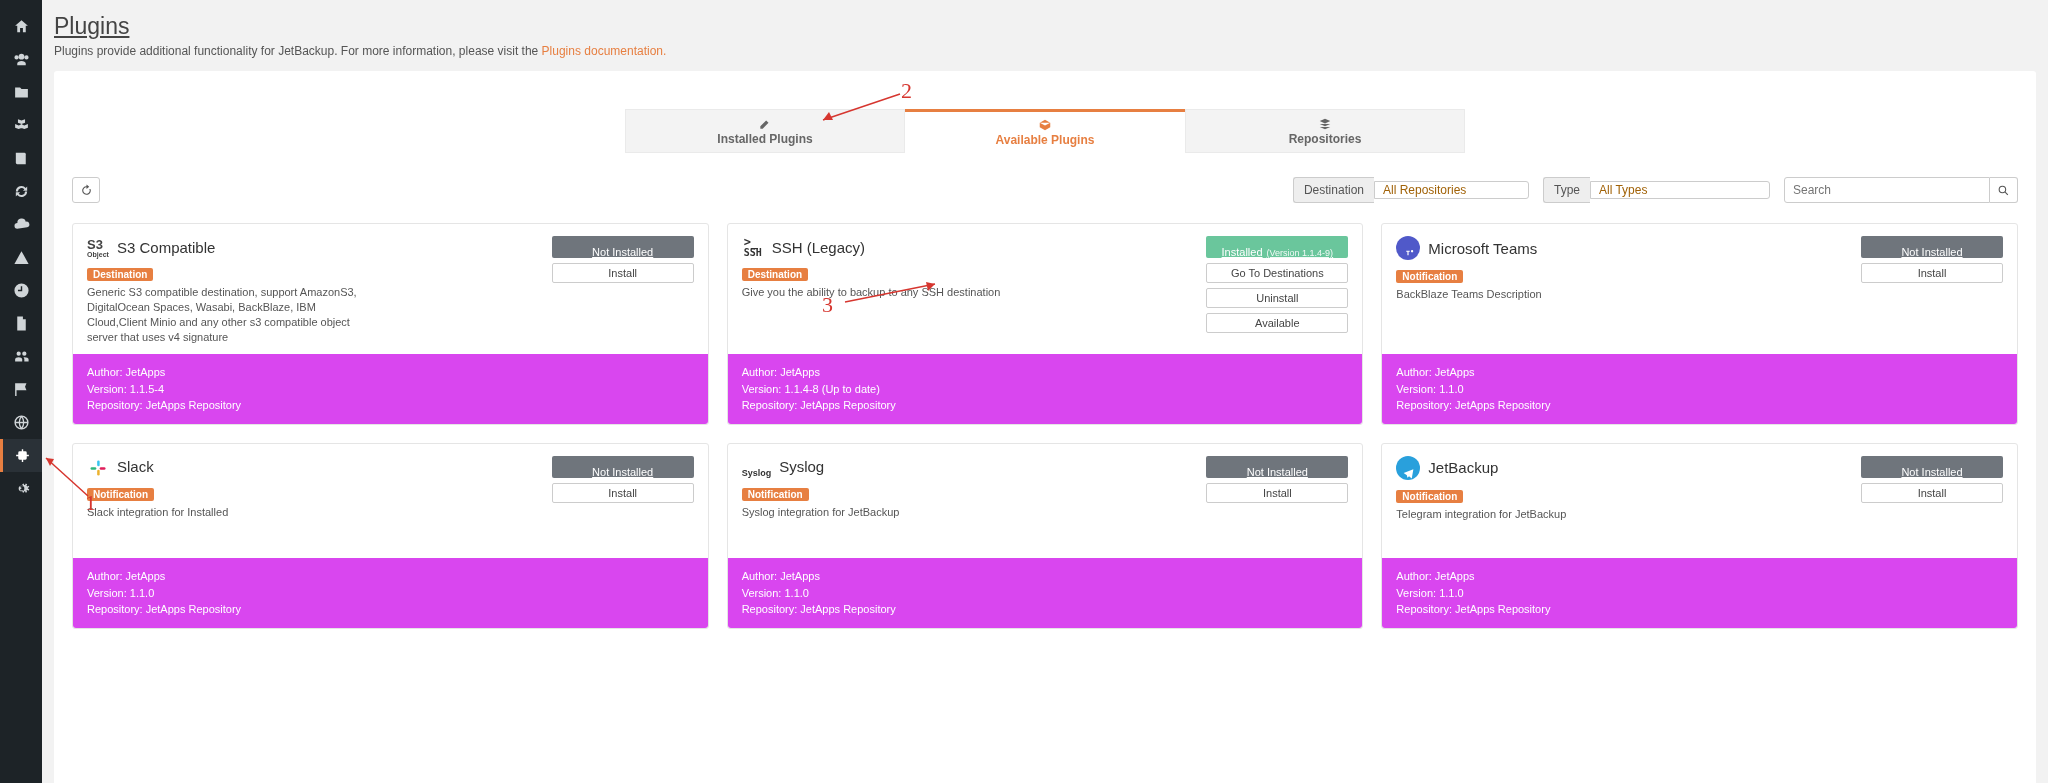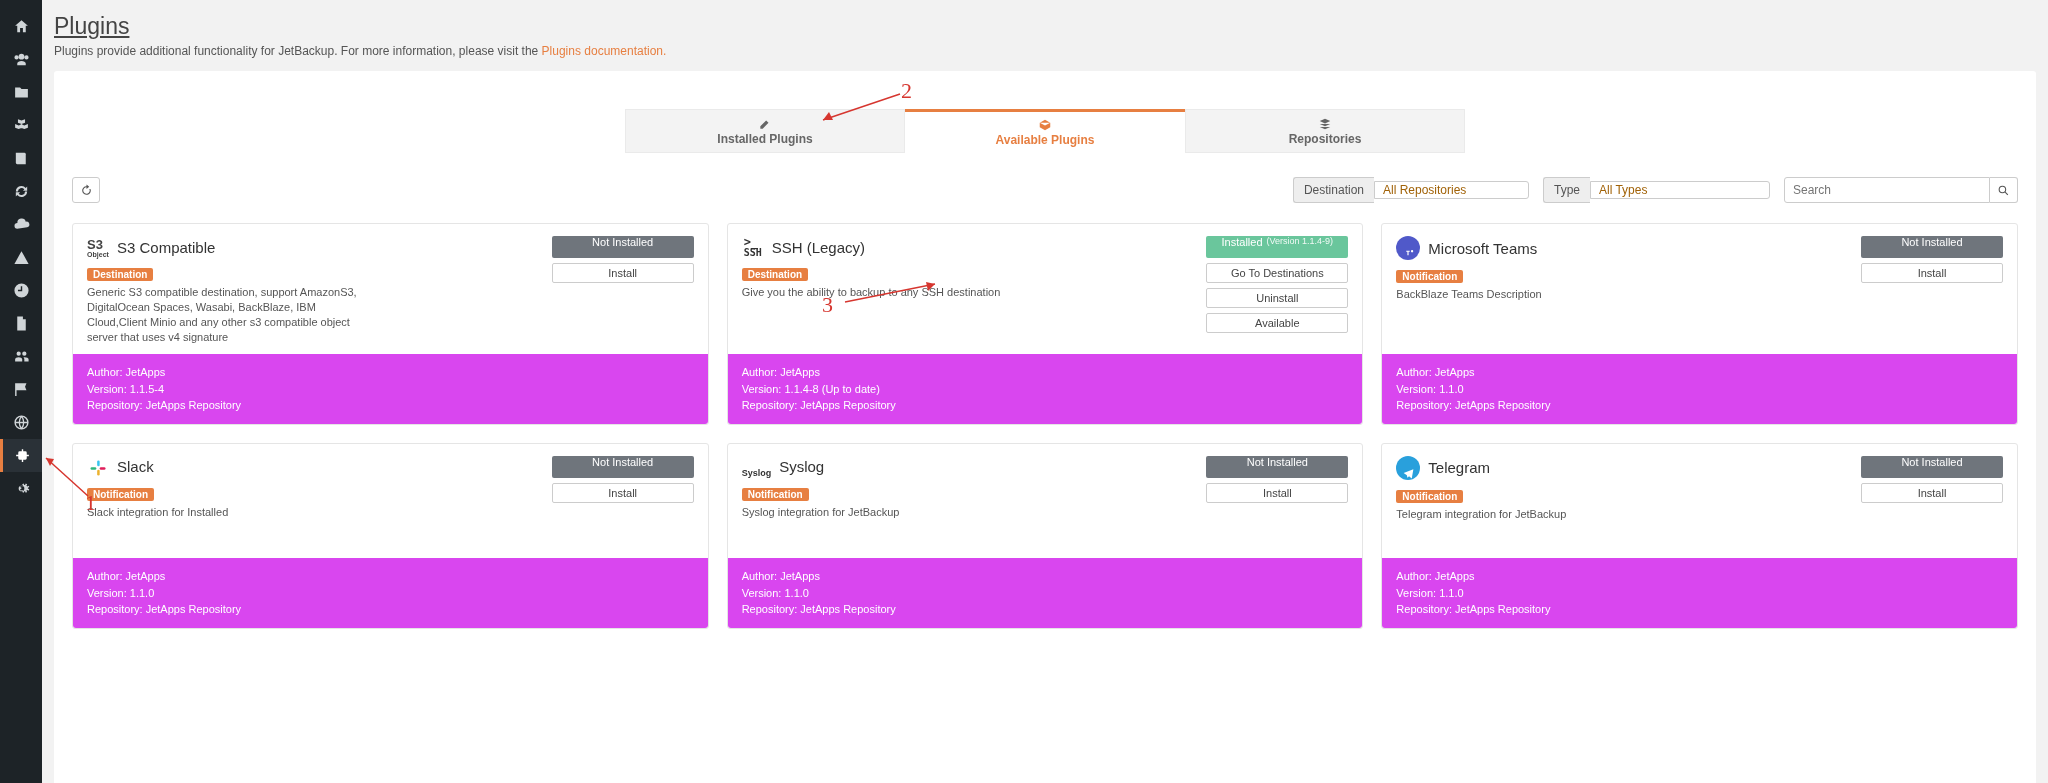--- a/index.html
+++ b/index.html
@@ -180,22 +180,23 @@
     display:flex;
     flex-direction:column;
     gap:5px;
     align-items:stretch;
   }
   .status-badge {
     height:22px;
     border-radius:2px;
     color:#fff;
     font-size:11px;
-    display:flex;align-items:flex-start;justify-content:center;
+    display:flex;align-items:flex-end;justify-content:center;
     background:#6f757c;
+    text-decoration:underline;
   }
   .status-badge.installed { background:#6ac69c; }
   .status-badge small { opacity:.9; margin-left:4px; font-size:9px;}
   .card-btn {
     height:20px;
     border:1px solid #ccc;
     background:#fff;
     border-radius:2px;
     font-size:11px;
     color:#444;
@@ -511,21 +512,21 @@
 
       <div class="card">
         <div class="card-body">
           <div class="card-left">
             <div class="card-left-head">
               <div class="plugin-icon round" style="background:#29a0dc;">
                 <svg viewBox="0 0 24 24" width="13" height="13" fill="#fff">
                     <path d="M3 11l18-7-3 17-5-4-3 3-1-5z"></path>
                   </svg>
               </div>
-              <div class="plugin-title">Telegram</div>
+              <div class="plugin-title">JetBackup</div>
             </div>
             <span class="tag">Notification</span>
             <div class="plugin-desc">Telegram integration for JetBackup</div>
           </div>
           <div class="card-right">
             <div class="status-badge">
                 <span>Not Installed</span>
               </div>
             <button class="card-btn">Install</button>
           </div>

